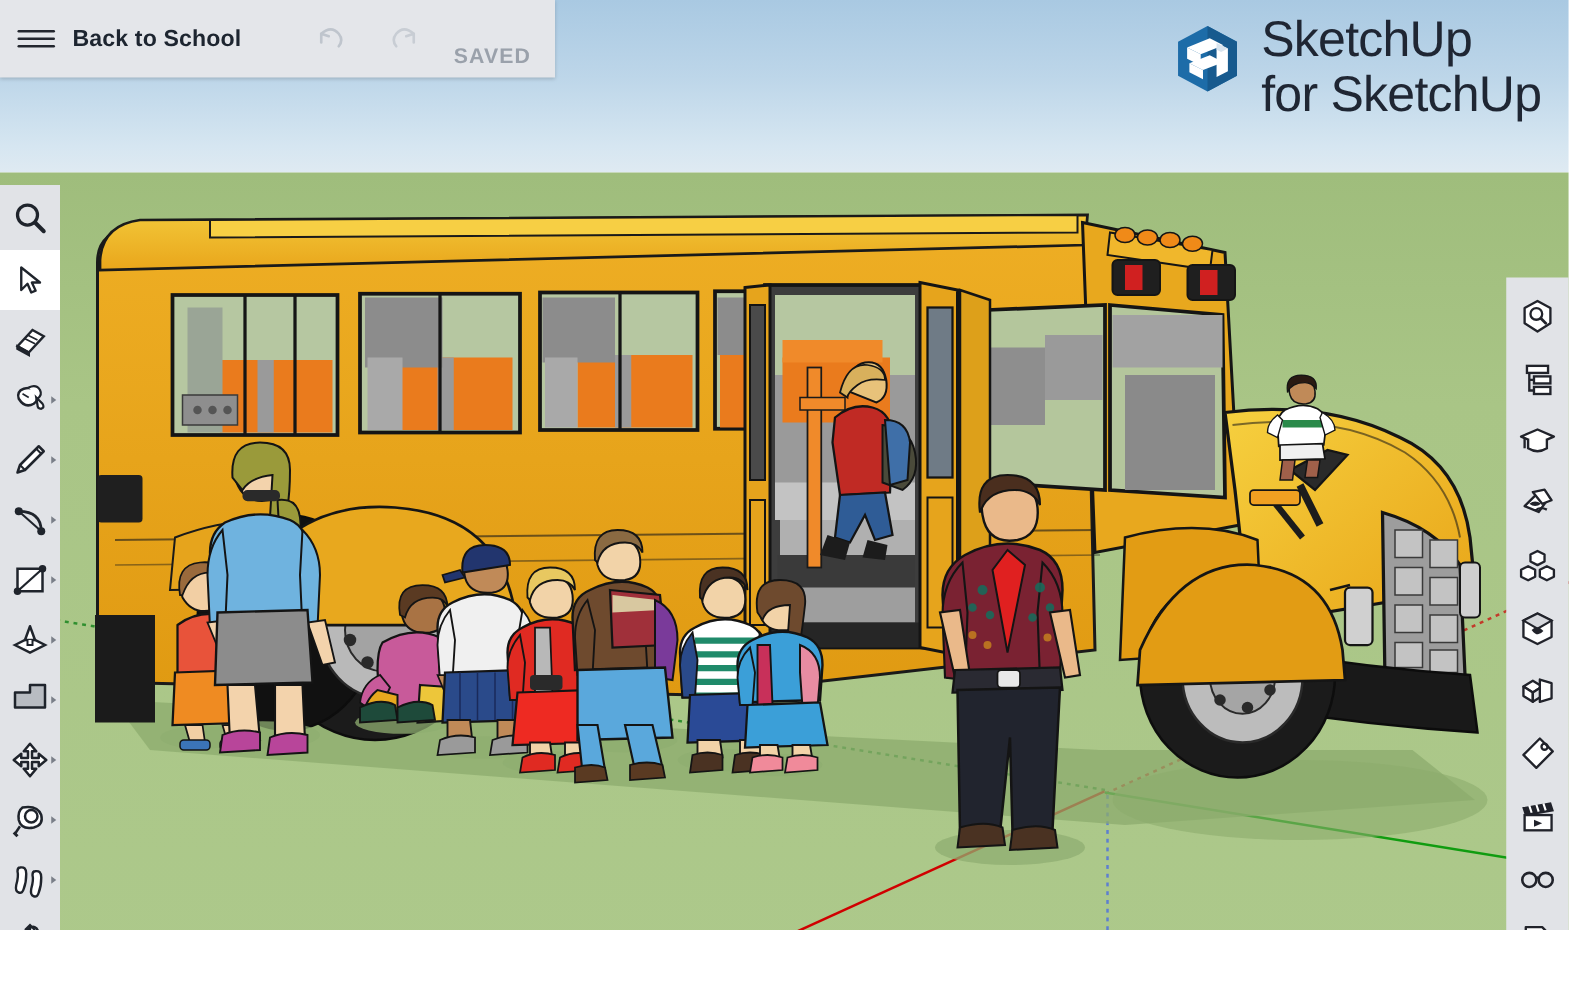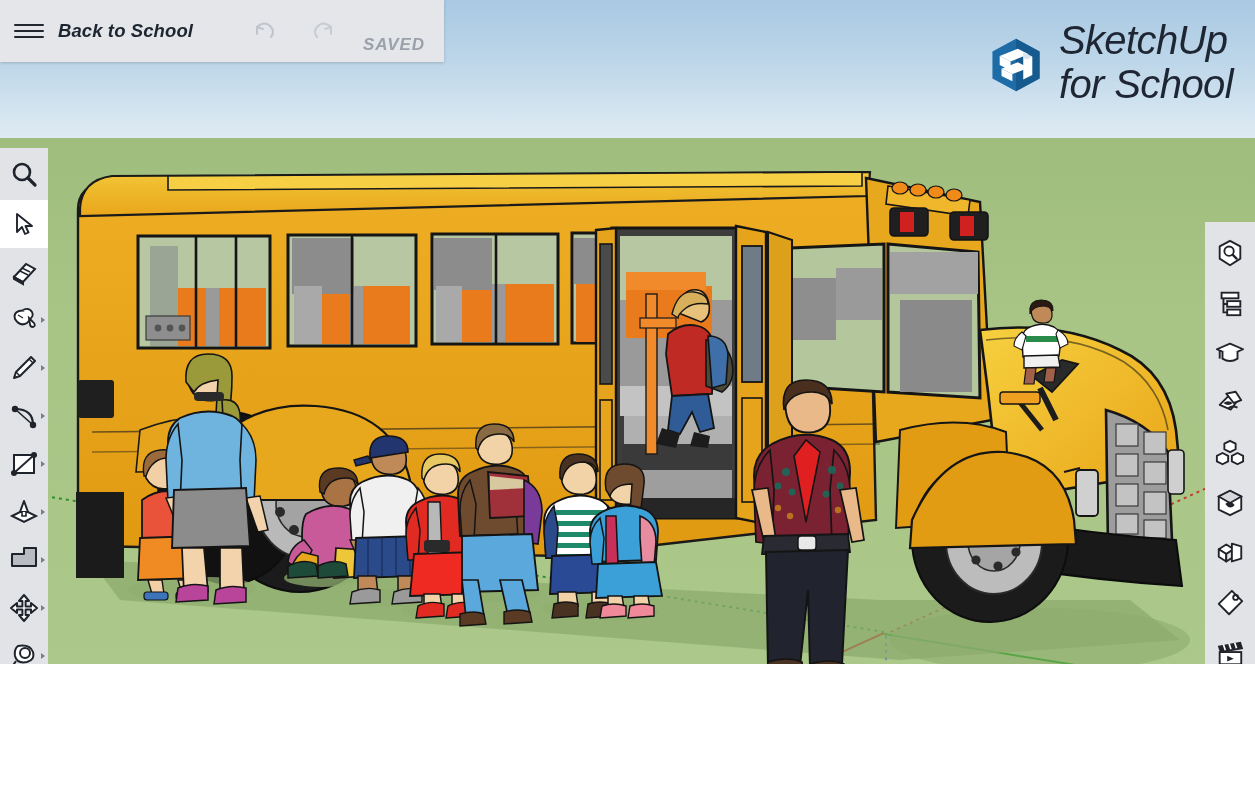--- a/index.html
+++ b/index.html
@@ -1,17 +1,17 @@
 <!DOCTYPE html>
 <html><head>
 <meta charset="utf-8">
 <style>
   html,body{margin:0;padding:0;background:#fff;}
   body{width:1255px;height:800px;overflow:hidden;font-family:"Liberation Sans",sans-serif;}
-  #app{position:relative;width:1255px;height:664px;overflow:hidden;font-style:italic;}
+  #app{position:relative;width:1255px;height:744px;overflow:hidden;}
 
   
   #viewport{position:absolute;inset:0;overflow:hidden;}
   #sky{position:absolute;left:0;top:0;width:1255px;height:138px;
        background:linear-gradient(to bottom,#a9c9e2 0%,#bdd6e9 45%,#d6e6f1 85%,#dfeaf2 100%);}
   #ground2{position:absolute;left:0;top:138px;width:1255px;height:662px;
       background:linear-gradient(to bottom,#9fbd7c 0%,#a9c586 28%,#adc98b 100%);}
 
   .axis{position:absolute;}
   #axis-blue-dotted{left:885px;top:636px;width:2px;height:164px;
@@ -30,21 +30,21 @@
   
   #header{position:absolute;left:0;top:0;width:444px;height:62px;background:#e4e6ea;
           box-shadow:0 1px 3px rgba(0,0,0,.18);display:flex;align-items:center;z-index:40;}
   #menu-btn{width:58px;height:62px;display:flex;align-items:center;justify-content:center;cursor:pointer;}
   #menu-btn .bar{width:30px;height:2.6px;background:#22262e;margin:3.4px 0;border-radius:1px;}
   #doc-title{font-size:18.5px;font-weight:bold;color:#1d2530;letter-spacing:.1px;white-space:nowrap;}
   .ur-btn{width:52px;height:62px;display:flex;align-items:center;justify-content:center;cursor:pointer;}
   #saved-label{font-size:17px;font-weight:bold;color:#9aa1ab;letter-spacing:.9px;margin-left:14px;margin-top:27px;}
 
   
-  #logo{position:absolute;right:22px;top:20px;display:flex;align-items:center;z-index:40;}
+  #logo{position:absolute;right:22px;top:12px;display:flex;align-items:flex-start;z-index:40;}
   #logo-mark{width:58px;height:58px;margin-right:14px;margin-top:6px;}
   #logo-text{line-height:1.0;}
   #logo-l1{font-size:40px;font-weight:400;color:#1f2633;letter-spacing:-.6px;}
   #logo-l2{font-size:40px;font-weight:400;color:#1f2633;letter-spacing:-.6px;margin-top:4px;}
 
   
   #left-toolbar{position:absolute;left:0;top:148px;width:48px;z-index:35;}
   #search-cell{width:48px;height:52px;background:#e1e3e7;display:flex;align-items:center;justify-content:center;cursor:pointer;}
   #left-tools{width:48px;background:#e1e3e7;padding-bottom:4px;}
   .tool{position:relative;width:48px;height:48px;display:flex;align-items:center;justify-content:center;cursor:pointer;}
@@ -469,21 +469,21 @@
       <path d="M32 3 L58 17 L58 47 L32 61 Z" fill="#175a8e"></path>
       <path d="M14 22 L34 14 L46 20 L26 28 Z" fill="#ffffff"></path>
       <path d="M14 22 L26 28 L26 38 L14 32 Z" fill="#ffffff"></path>
       <path d="M16 36 L34 29 L46 35 L28 42 Z" fill="#ffffff"></path>
       <path d="M16 36 L28 42 L28 50 L16 44 Z" fill="#ffffff"></path>
       <path d="M40 18 L50 23 L50 43 L40 48 Z" fill="#ffffff"></path>
       <path d="M40 18 L50 23 L44 26 L40 24 Z" fill="#d8e4ee"></path>
     </svg>
     <div id="logo-text">
       <div id="logo-l1">SketchUp</div>
-      <div id="logo-l2">for School</div>
+      <div id="logo-l2">for SketchUp</div>
     </div>
   </div>
 
   <div id="left-toolbar">
     <div id="search-cell">
       <svg width="28" height="28" viewBox="0 0 28 28">
         <circle cx="12" cy="12" r="8" fill="none" stroke="#1f242c" stroke-width="2.6"></circle>
         <path d="M18 18 L25 25" stroke="#1f242c" stroke-width="3.2" stroke-linecap="round"></path>
       </svg>
     </div>

